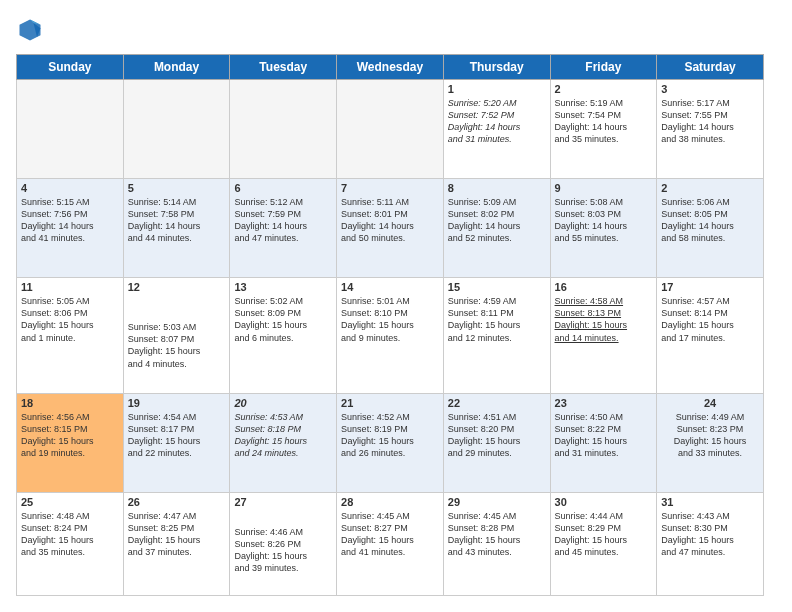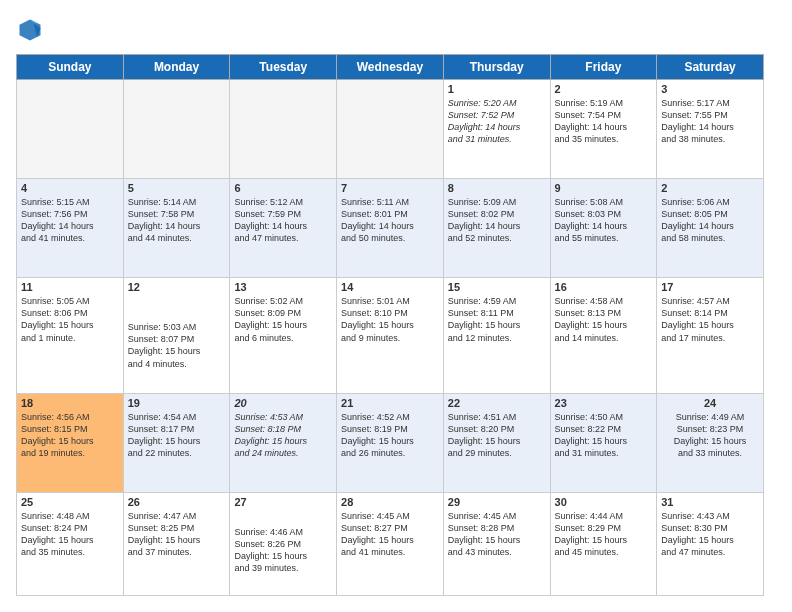--- a/index.html
+++ b/index.html
@@ -239,21 +239,21 @@
           </td>
           <td>
             <span class="day-num">15</span>
             <div class="day-info" style="white-space: pre-line;">Sunrise: 4:59 AM
 Sunset: 8:11 PM
 Daylight: 15 hours
 and 12 minutes.</div>
           </td>
           <td>
             <span class="day-num">16</span>
-            <div class="day-info" style="white-space: pre-line;">Sunrise: 4:58 AM
+            <div class="day-info" style="white-space: pre-line; text-decoration: underline;">Sunrise: 4:58 AM
 Sunset: 8:13 PM
 Daylight: 15 hours
 and 14 minutes.</div>
           </td>
           <td>
             <span class="day-num">17</span>
             <div class="day-info" style="white-space: pre-line;">Sunrise: 4:57 AM
 Sunset: 8:14 PM
 Daylight: 15 hours
 and 17 minutes.</div>

